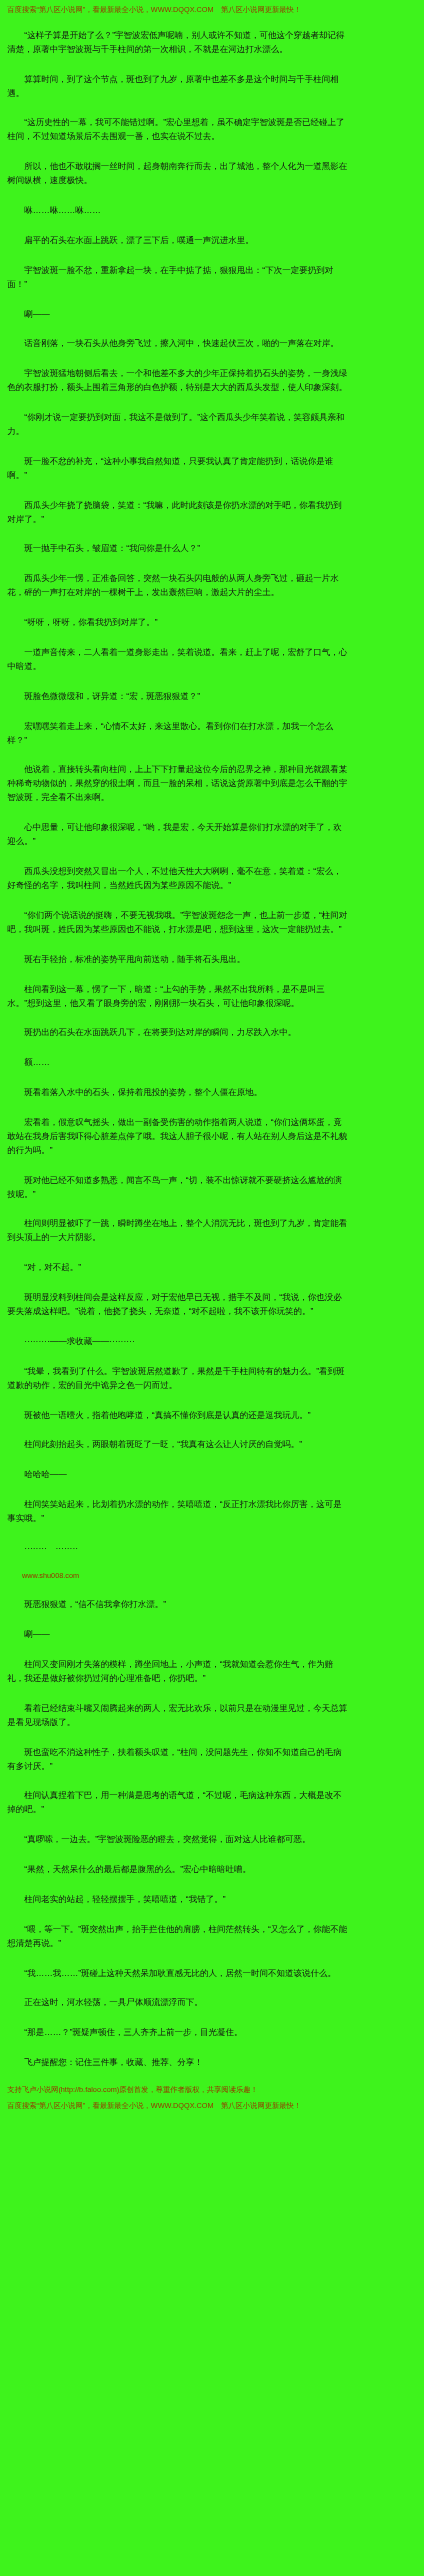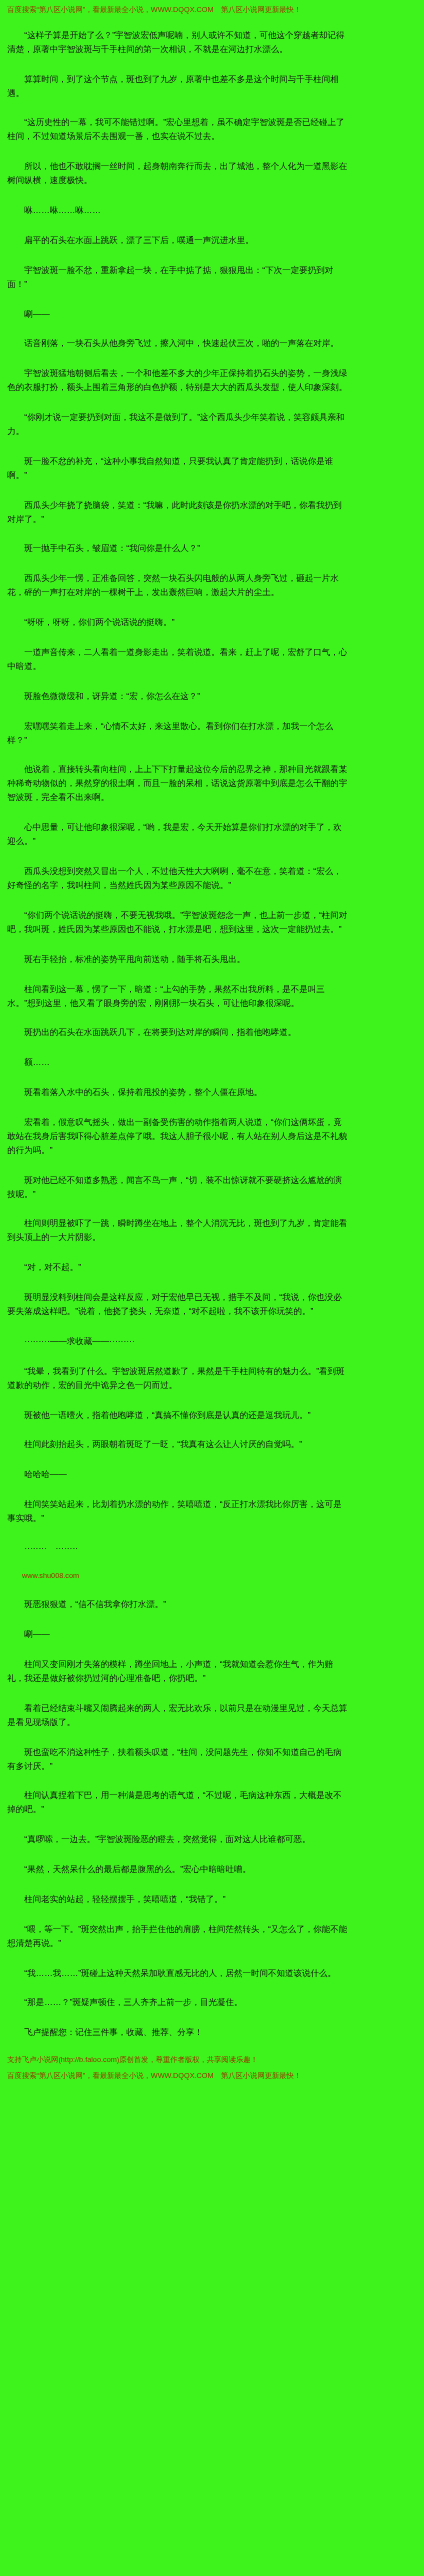--- a/index.html
+++ b/index.html
@@ -55,31 +55,31 @@
       <p class="para">扁平的石头在水面上跳跃，漂了三下后，噗通一声沉进水里。</p>
       <p class="para">宇智波斑一脸不忿，重新拿起一块，在手中掂了掂，狠狠甩出：“下次一定要扔到对面！”</p>
       <p class="para">唰——</p>
       <p class="para">话音刚落，一块石头从他身旁飞过，擦入河中，快速起伏三次，啪的一声落在对岸。</p>
       <p class="para">宇智波斑猛地朝侧后看去，一个和他差不多大的少年正保持着扔石头的姿势，一身浅绿色的衣服打扮，额头上围着三角形的白色护额，特别是大大的西瓜头发型，使人印象深刻。</p>
       <p class="para">“你刚才说一定要扔到对面，我这不是做到了。”这个西瓜头少年笑着说，笑容颇具亲和力。</p>
       <p class="para">斑一脸不忿的补充，“这种小事我自然知道，只要我认真了肯定能扔到，话说你是谁啊。”</p>
       <p class="para">西瓜头少年挠了挠脑袋，笑道：“我嘛，此时此刻该是你扔水漂的对手吧，你看我扔到对岸了。”</p>
       <p class="para">斑一抛手中石头，皱眉道：“我问你是什么人？”</p>
       <p class="para">西瓜头少年一愣，正准备回答，突然一块石头闪电般的从两人身旁飞过，砸起一片水花，砰的一声打在对岸的一棵树干上，发出轰然巨响，激起大片的尘土。</p>
-      <p class="para">“呀呀，呀呀，你们两个说话说的挺嗨。”</p>
+      <p class="para">“呀呀，呀呀，你看我扔到对岸了。”</p>
       <p class="para">一道声音传来，二人看着一道身影走出，笑着说道。看来，赶上了呢，宏舒了口气，心中暗道。</p>
-      <p class="para">斑脸色微微缓和，讶异道：“宏，你怎么在这？”</p>
+      <p class="para">斑脸色微微缓和，讶异道：“宏，斑恶狠狠道？”</p>
       <p class="para">宏嘿嘿笑着走上来，“心情不太好，来这里散心。看到你们在打水漂，加我一个怎么样？”</p>
       <p class="para">他说着，直接转头看向柱间，上上下下打量起这位今后的忍界之神，那种目光就跟看某种稀奇动物似的，果然穿的很土啊，而且一脸的呆相，话说这货原著中到底是怎么干翻的宇智波斑，完全看不出来啊。</p>
       <p class="para">心中思量，可让他印象很深呢，“哟，我是宏，今天开始算是你们打水漂的对手了，欢迎么。”</p>
       <p class="para">西瓜头没想到突然又冒出一个人，不过他天性大大咧咧，毫不在意，笑着道：“宏么，好奇怪的名字，我叫柱间，当然姓氏因为某些原因不能说。”</p>
       <p class="para">“你们两个说话说的挺嗨，不要无视我哦。”宇智波斑怨念一声，也上前一步道，“柱间对吧，我叫斑，姓氏因为某些原因也不能说，打水漂是吧，想到这里，这次一定能扔过去。”</p>
       <p class="para">斑右手轻抬，标准的姿势平甩向前送动，随手将石头甩出。</p>
       <p class="para">柱间看到这一幕，愣了一下，暗道：“上勾的手势，果然不出我所料，是不是叫三水。”想到这里，他又看了眼身旁的宏，刚刚那一块石头，可让他印象很深呢。</p>
-      <p class="para">斑扔出的石头在水面跳跃几下，在将要到达对岸的瞬间，指着他咆哮道。</p>
+      <p class="para">斑扔出的石头在水面跳跃几下，在将要到达对岸的瞬间，力尽跌入水中。</p>
       <p class="para">额……</p>
       <p class="para">斑看着落入水中的石头，保持着甩投的姿势，整个人僵在原地。</p>
       <p class="para">宏看着，假意叹气摇头，做出一副备受伤害的动作指着两人说道，“你们这俩坏蛋，竟敢站在我身后害我吓得心脏差点停了哦。我这人胆子很小呢，有人站在别人身后这是不礼貌的行为吗。”</p>
       <p class="para">斑对他已经不知道多熟悉，闻言不鸟一声，“切，装不出惊讶就不要硬挤这么尴尬的演技呢。”</p>
       <p class="para">柱间则明显被吓了一跳，瞬时蹲坐在地上，整个人消沉无比，斑也到了九岁，肯定能看到头顶上的一大片阴影。</p>
       <p class="para">“对，对不起。”</p>
       <p class="para">斑明显没料到柱间会是这样反应，对于宏他早已无视，措手不及间，“我说，你也没必要失落成这样吧。”说着，他挠了挠头，无奈道，“对不起啦，我不该开你玩笑的。”</p>
       <p class="para">·········——求收藏——·········</p>
       <p class="para">“我晕，我看到了什么。宇智波斑居然道歉了，果然是千手柱间特有的魅力么。”看到斑道歉的动作，宏的目光中诡异之色一闪而过。</p>
       <p class="para">斑被他一语噎火，指着他咆哮道，“真搞不懂你到底是认真的还是逗我玩儿。”</p>
@@ -96,20 +96,21 @@
       <p class="para">唰——</p>
       <p class="para">柱间又变回刚才失落的模样，蹲坐回地上，小声道，“我就知道会惹你生气，作为赔礼，我还是做好被你扔过河的心理准备吧，你扔吧。”</p>
       <p class="para">看着已经结束斗嘴又闹腾起来的两人，宏无比欢乐，以前只是在动漫里见过，今天总算是看见现场版了。</p>
       <p class="para">斑也蛮吃不消这种性子，扶着额头叹道，“柱间，没问题先生，你知不知道自己的毛病有多讨厌。”</p>
       <p class="para">柱间认真捏着下巴，用一种满是思考的语气道，“不过呢，毛病这种东西，大概是改不掉的吧。”</p>
       <p class="para">“真啰嗦，一边去。”宇智波斑险恶的瞪去，突然觉得，面对这人比谁都可恶。</p>
       <p class="para">“果然，天然呆什么的最后都是腹黑的么。”宏心中暗暗吐嘈。</p>
       <p class="para">柱间老实的站起，轻轻摆摆手，笑嘻嘻道，“我错了。”</p>
       <p class="para">“喂，等一下。”斑突然出声，抬手拦住他的肩膀，柱间茫然转头，“又怎么了，你能不能想清楚再说。”</p>
       <p class="para">“我……我……”斑碰上这种天然呆加耿直感无比的人，居然一时间不知道该说什么。</p>
+      <p class="para">正在这时，河水轻荡，一具尸体顺流漂浮而下。</p>
       <p class="para">“那是……？”斑疑声顿住，三人齐齐上前一步，目光凝住。</p>
     </div>
 
   <div class="para">飞卢提醒您：记住三件事，收藏、推荐、分享！</div>
 
   <div class="ad footer">支持飞卢小说网(http://b.faloo.com)原创首发，尊重作者版权，共享阅读乐趣！</div>
 
   <div class="ad footer">百度搜索“第八区小说网”，看最新最全小说，WWW.DQQX.COM　第八区小说网更新最快！</div>
 
 </div>

